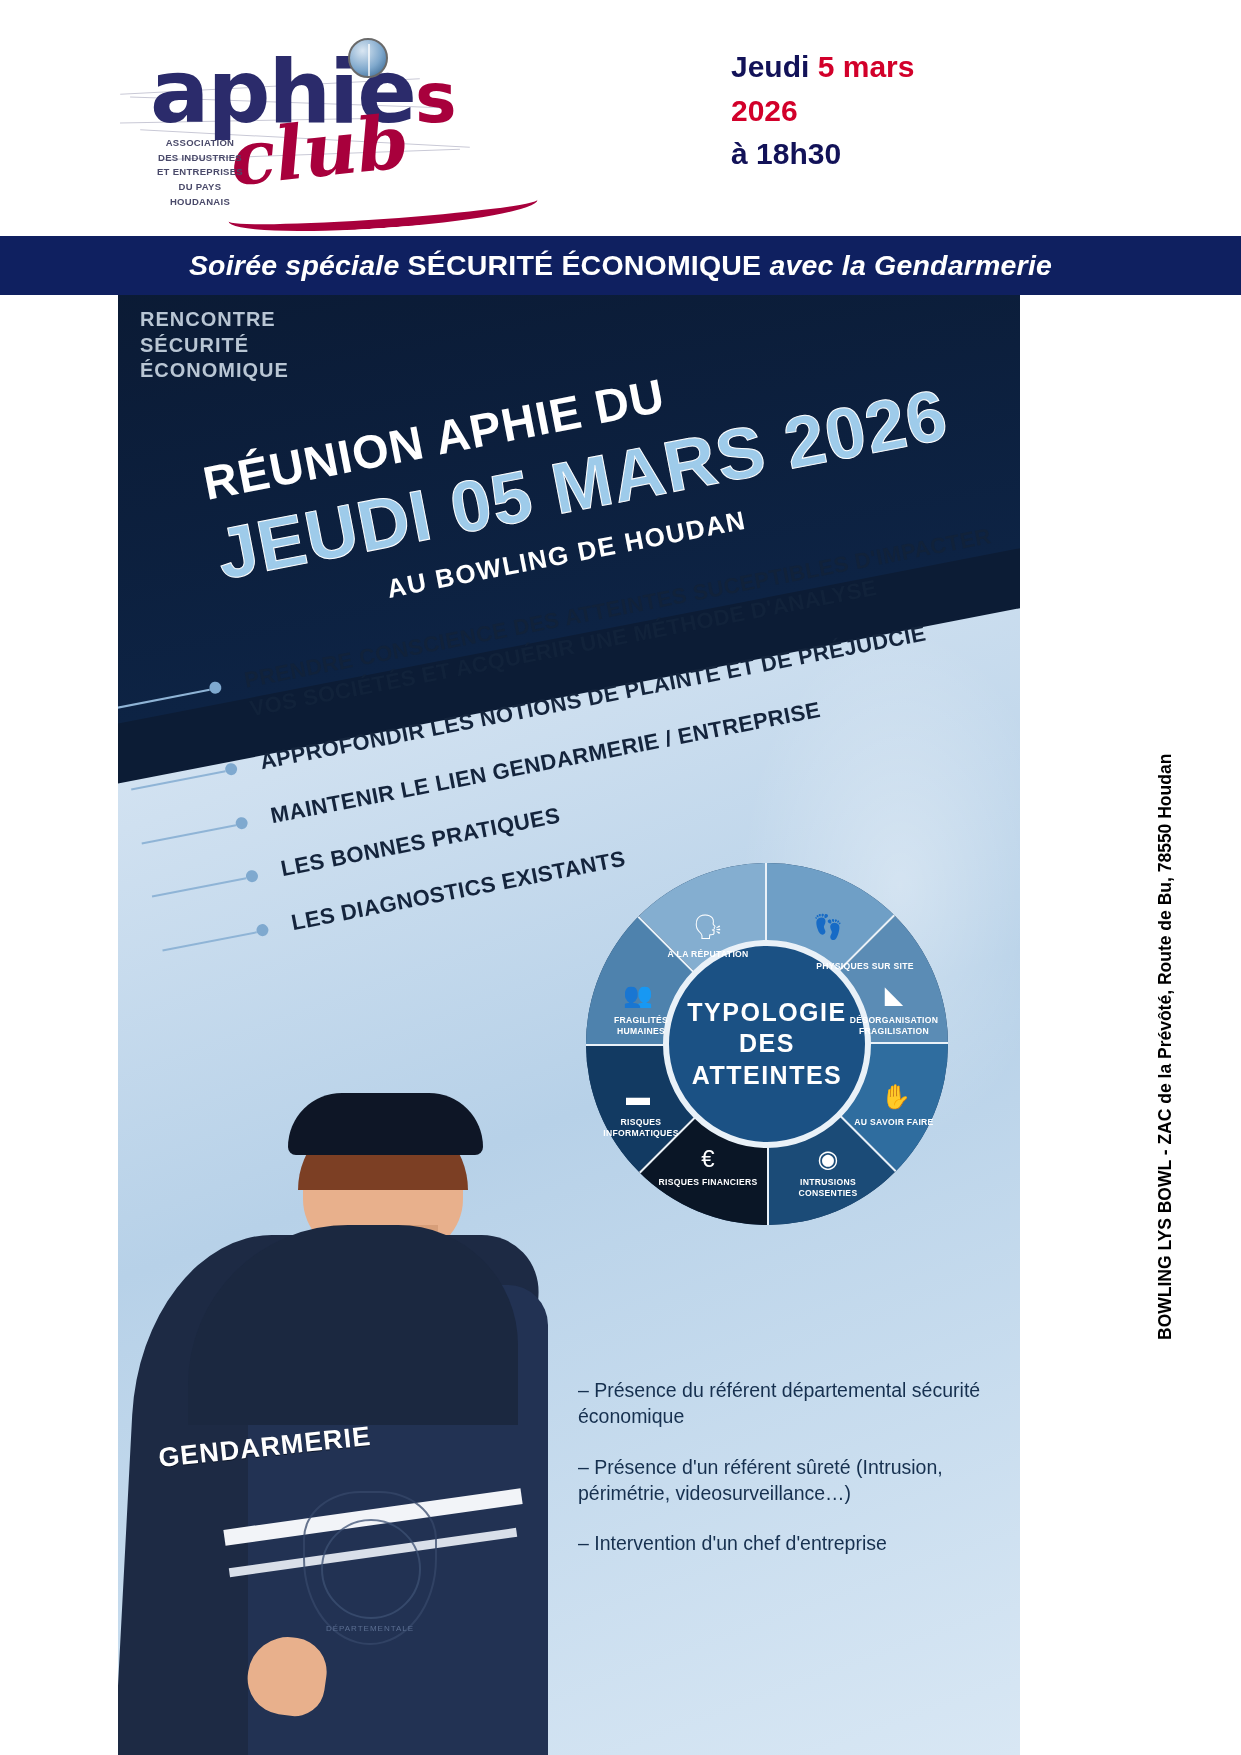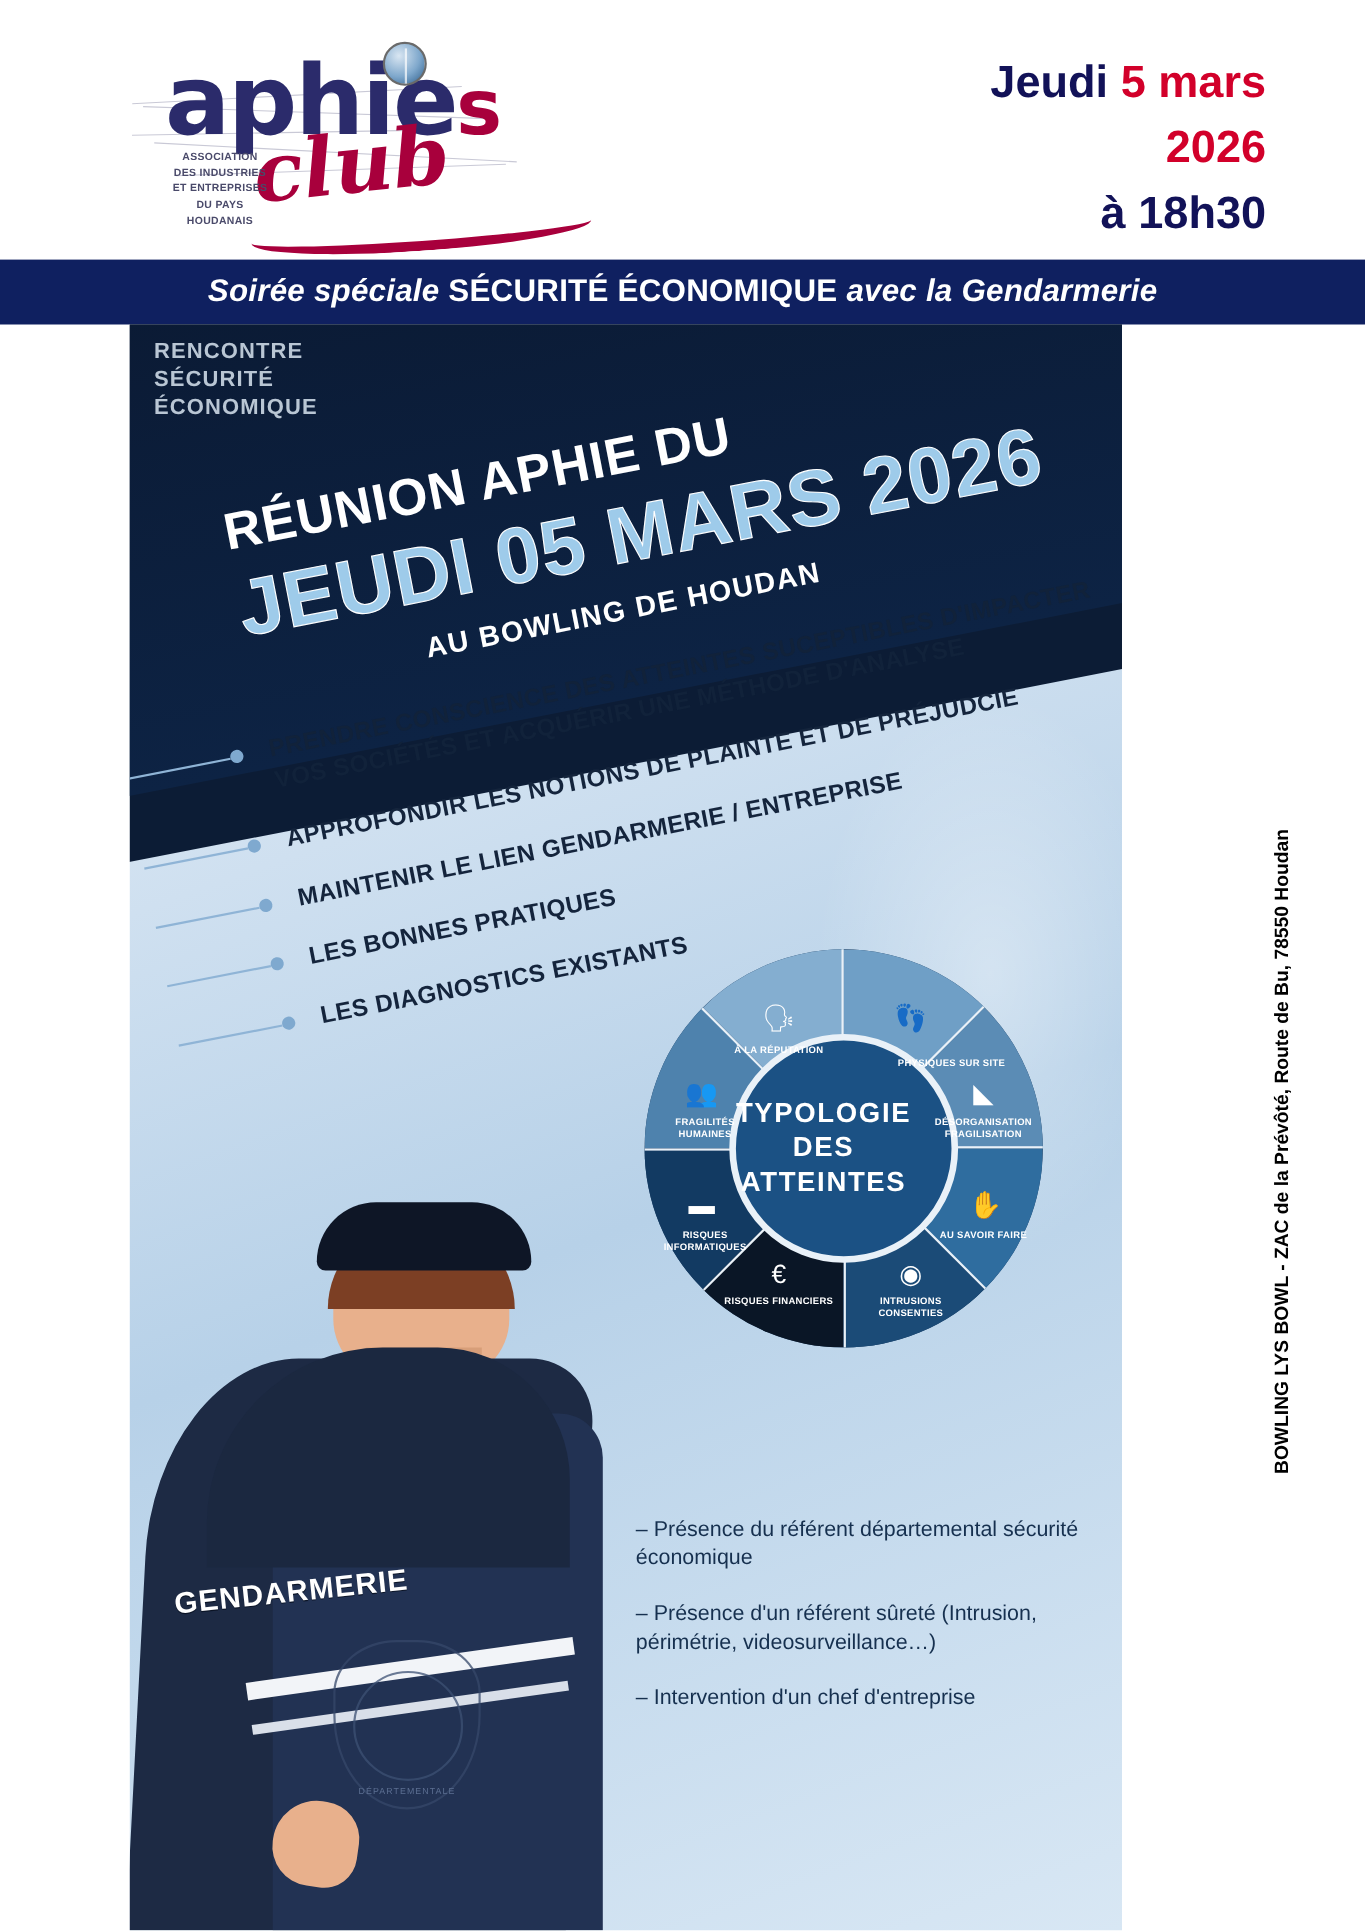--- a/index.html
+++ b/index.html
@@ -96,22 +96,22 @@
     font-size: 9.5px;
     font-weight: bold;
     color: #4a4a6a;
     line-height: 1.55;
     letter-spacing: 0.3px;
   }
   .header-date {
     position: absolute;
     right: 90px; top: 45px;
     width: 420px;
-    text-align: right;
-    font-size: 41px;
+    text-align: left;
+    font-size: 30px;
     font-weight: bold;
     color: #121258;
     line-height: 1.45;
   }
   .header-date .red {
     color: #d2002a;
   }
 
   
   .banner {
@@ -389,20 +389,21 @@
     position: absolute;
     left: 50%; top: 50%;
     width: 208px; height: 208px;
     margin: -104px 0 0 -104px;
     border-radius: 50%;
     background: #1b5184;
     border: 6px solid #e9f1f8;
     box-sizing: border-box;
     display: flex;
     align-items: center;
+    justify-content: center;
     z-index: 6;
   }
   .wheel-hole-text {
     text-align: center;
     color: #ffffff;
     font-size: 25px;
     font-weight: bold;
     letter-spacing: 1.5px;
     line-height: 1.25;
   }

